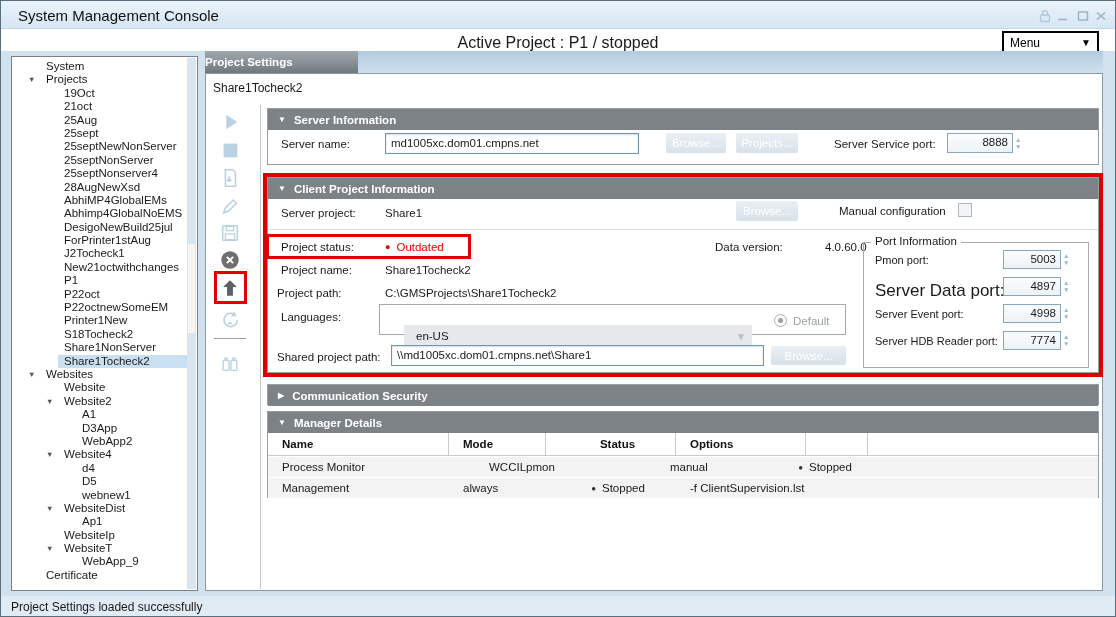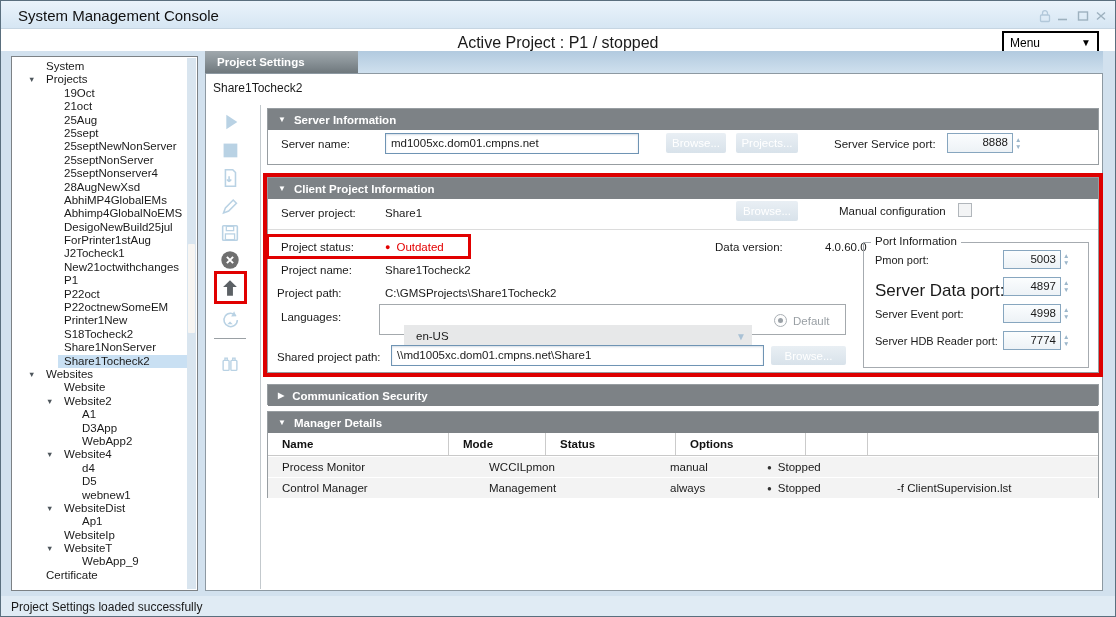--- a/index.html
+++ b/index.html
@@ -25,21 +25,21 @@
   .tree-row.selected{background:linear-gradient(90deg,transparent 0,transparent 46px,#c9e0f3 46px);}
   .tri{display:inline-block;width:18px;font-size:7.5px;color:#4e565c;text-align:left;}
   .scrolltrack{right:1px;top:1px;width:9px;height:531px;background:#d9e5ef;}
   .scrollthumb{left:1px;top:186px;width:7px;height:89px;background:#f7f5f2;border-radius:1px;}
   
   .toolbtn{left:218px;width:22px;height:22px;}
   .tooldiv{left:213px;top:337px;width:32px;height:1px;background:#9aa0a4;}
   .redbox-tool{left:213px;top:270px;width:33px;height:33px;border:3px solid #e10000;box-sizing:border-box;}
   
   .tabstrip{left:204px;top:50px;width:898px;height:22px;background:linear-gradient(#b2cadf,#cfe0ee);}
-  .tab{left:204px;top:50px;width:153px;height:22px;background:linear-gradient(#a0a8ad,#8b9499 45%,#6f787d);color:#fff;font-weight:bold;font-size:11.5px;display:flex;align-items:center;padding-left:12px;box-sizing:border-box;}
+  .tab{left:204px;top:50px;width:153px;height:22px;background:linear-gradient(#a0a8ad,#8b9499 45%,#6f787d);color:#fff;font-weight:bold;font-size:11.5px;display:flex;align-items:center;padding-left:0;box-sizing:border-box;}
   .panel{left:204px;top:72px;width:898px;height:518px;background:#fff;border:1px solid #8d99a2;box-sizing:border-box;}
   .projtitle{left:212px;top:80px;font-size:12px;color:#1a1a1a;}
   .vline{left:259px;top:104px;width:1px;height:484px;background:#c3c9cd;}
   
   .sec-hdr{height:21px;background:#7d8286;color:#fff;display:flex;align-items:center;font-weight:bold;font-size:11.5px;box-sizing:border-box;}
   .sec-tri{font-size:8px;margin:0 8px 0 10px;}
   .secbox{border:1px solid #979da1;background:#fff;box-sizing:border-box;}
   .tb{border:1px solid #6f94b4;background:#fff;font-size:11.5px;color:#1a1a1a;box-sizing:border-box;padding:3px 5px 0;white-space:nowrap;overflow:hidden;box-shadow:inset 0 1px 2px rgba(100,130,160,.28);}
   .dbtn{background:linear-gradient(#e9eff4,#d8e2ea);color:#fff;font-size:11.5px;display:flex;align-items:center;justify-content:center;border-radius:2px;box-sizing:border-box;}
   .spin{display:flex;align-items:center;}
@@ -56,21 +56,21 @@
   .combo{border:1px solid #a4a9ad;background:#fff;box-sizing:border-box;}
   .combofield{background:#e7e8e9;display:flex;align-items:center;box-sizing:border-box;}
   .comboarrow{width:22px;align-self:stretch;display:flex;align-items:center;justify-content:center;color:#a9c1d5;font-size:10px;}
   .legend{background:#fff;padding:0 4px;font-size:11.5px;color:#1a1a1a;}
   .group{border:1px solid #a6abb0;box-sizing:border-box;}
   
   .mhead{display:flex;height:22px;border-bottom:1px solid #c9c9c9;background:#fff;}
   .hcell{font-weight:bold;font-size:11.5px;color:#111;padding:5px 0 0 14px;box-sizing:border-box;border-right:1px solid #cbcbcb;white-space:nowrap;overflow:hidden;}
   .mrow{display:flex;height:20px;background:#f3f3f3;margin-top:1px;}
   .mcell{font-size:11.5px;color:#1a1a1a;padding:4px 0 0 14px;box-sizing:border-box;white-space:nowrap;overflow:hidden;}
-  .c1{width:207px;} .c2{width:181px;} .c3{width:97px;} .c4{width:130px;} .c5{width:130px;} .c6{width:62px;} .c7{flex:1;border-right:none;}
+  .c1{width:207px;} .c2{width:181px;} .c3{width:97px;} .c4{width:130px;text-align:center;} .c5{width:130px;} .c6{width:62px;} .c7{flex:1;border-right:none;}
   .stopdot{font-size:8px;margin-right:6px;color:#333;vertical-align:1px;}
   .reddot{font-size:9px;margin-right:6px;color:#e30000;vertical-align:1px;}
   
   .statusbar{left:0;top:595px;width:1116px;height:22px;background:#e0ebf4;}
   .statustext{left:10px;top:599px;font-size:12px;color:#1a1a1a;}
   svg{display:block;}
 </style>
 </head>
 <body>
 
@@ -457,21 +457,20 @@
         <div class="mrow">
           <div class="mcell c1">Process Monitor</div>
           <div class="mcell c2">WCCILpmon</div>
           <div class="mcell c3">manual</div>
           <div class="mcell c4"><span class="stopdot">●</span><span>Stopped</span></div>
           <div class="mcell c5"></div>
           <div class="mcell c6"></div>
           <div class="mcell c7"></div>
         </div>
         <div class="mrow">
-          <div class="mcell c1">Control Manager</div>
           <div class="mcell c2">Management</div>
           <div class="mcell c3">always</div>
           <div class="mcell c4"><span class="stopdot">●</span><span>Stopped</span></div>
           <div class="mcell c5">-f ClientSupervision.lst</div>
           <div class="mcell c6"></div>
           <div class="mcell c7"></div>
         </div>
       </div>
   </div>
 

